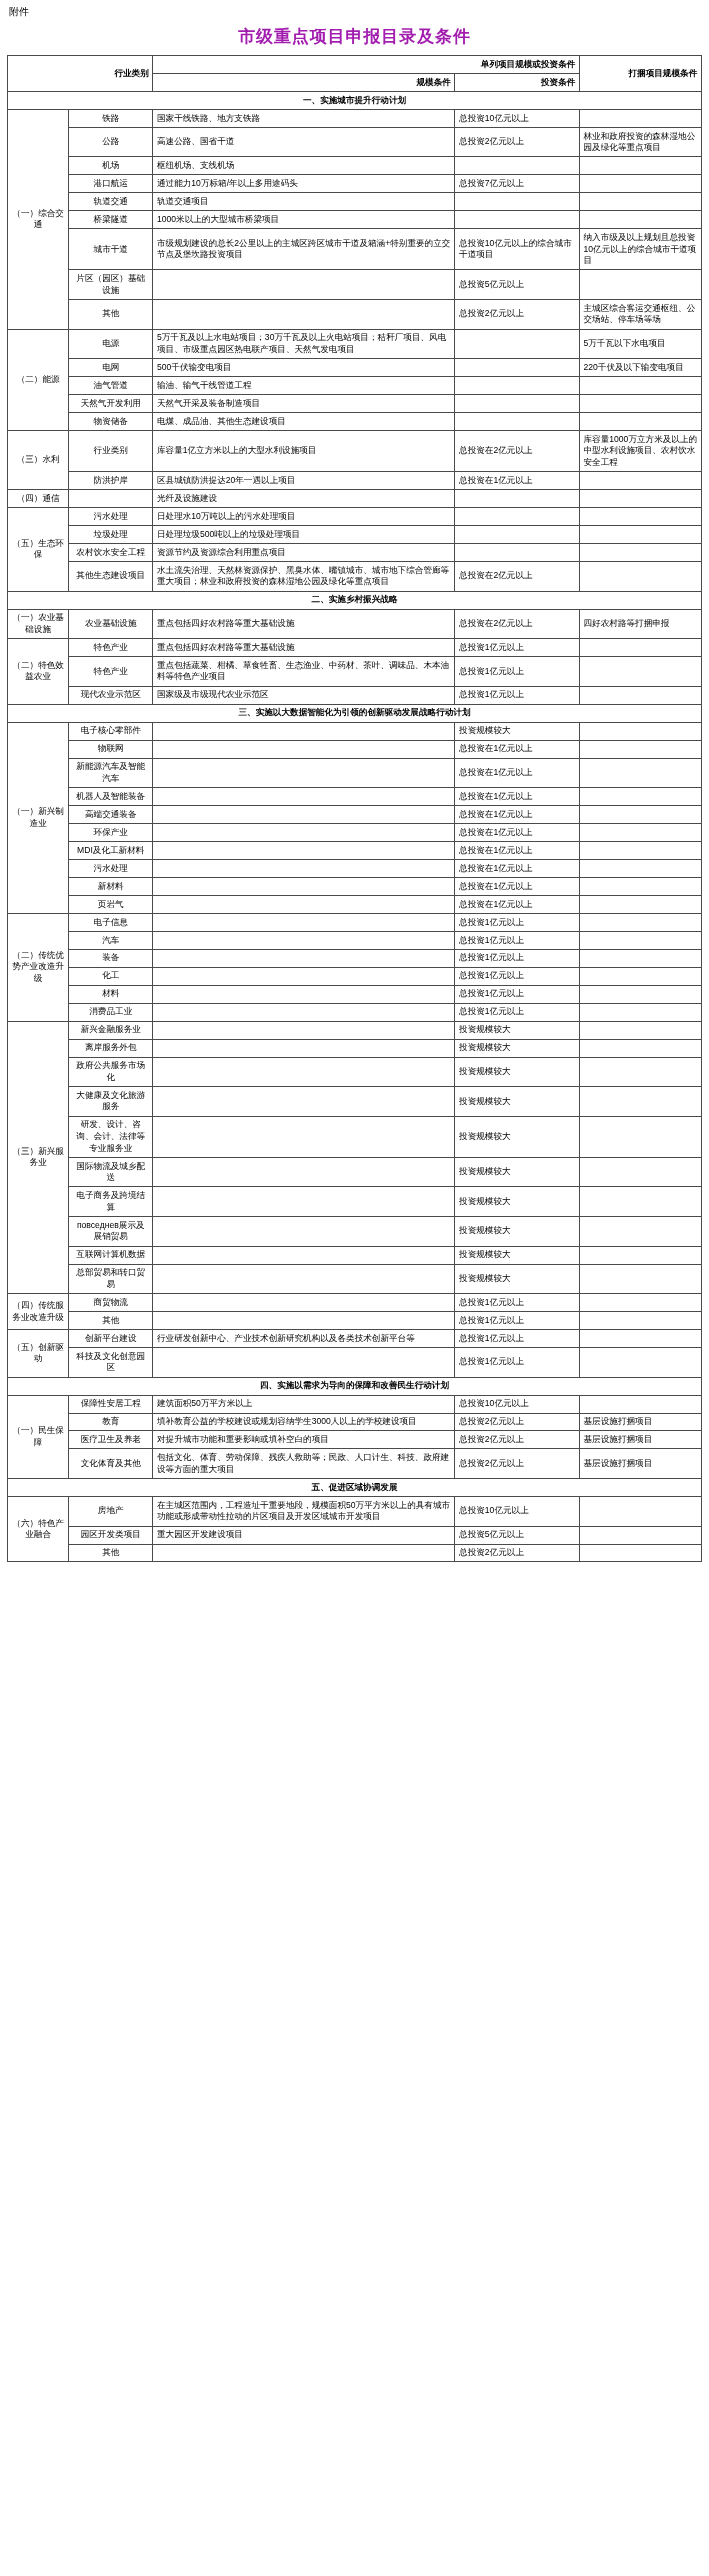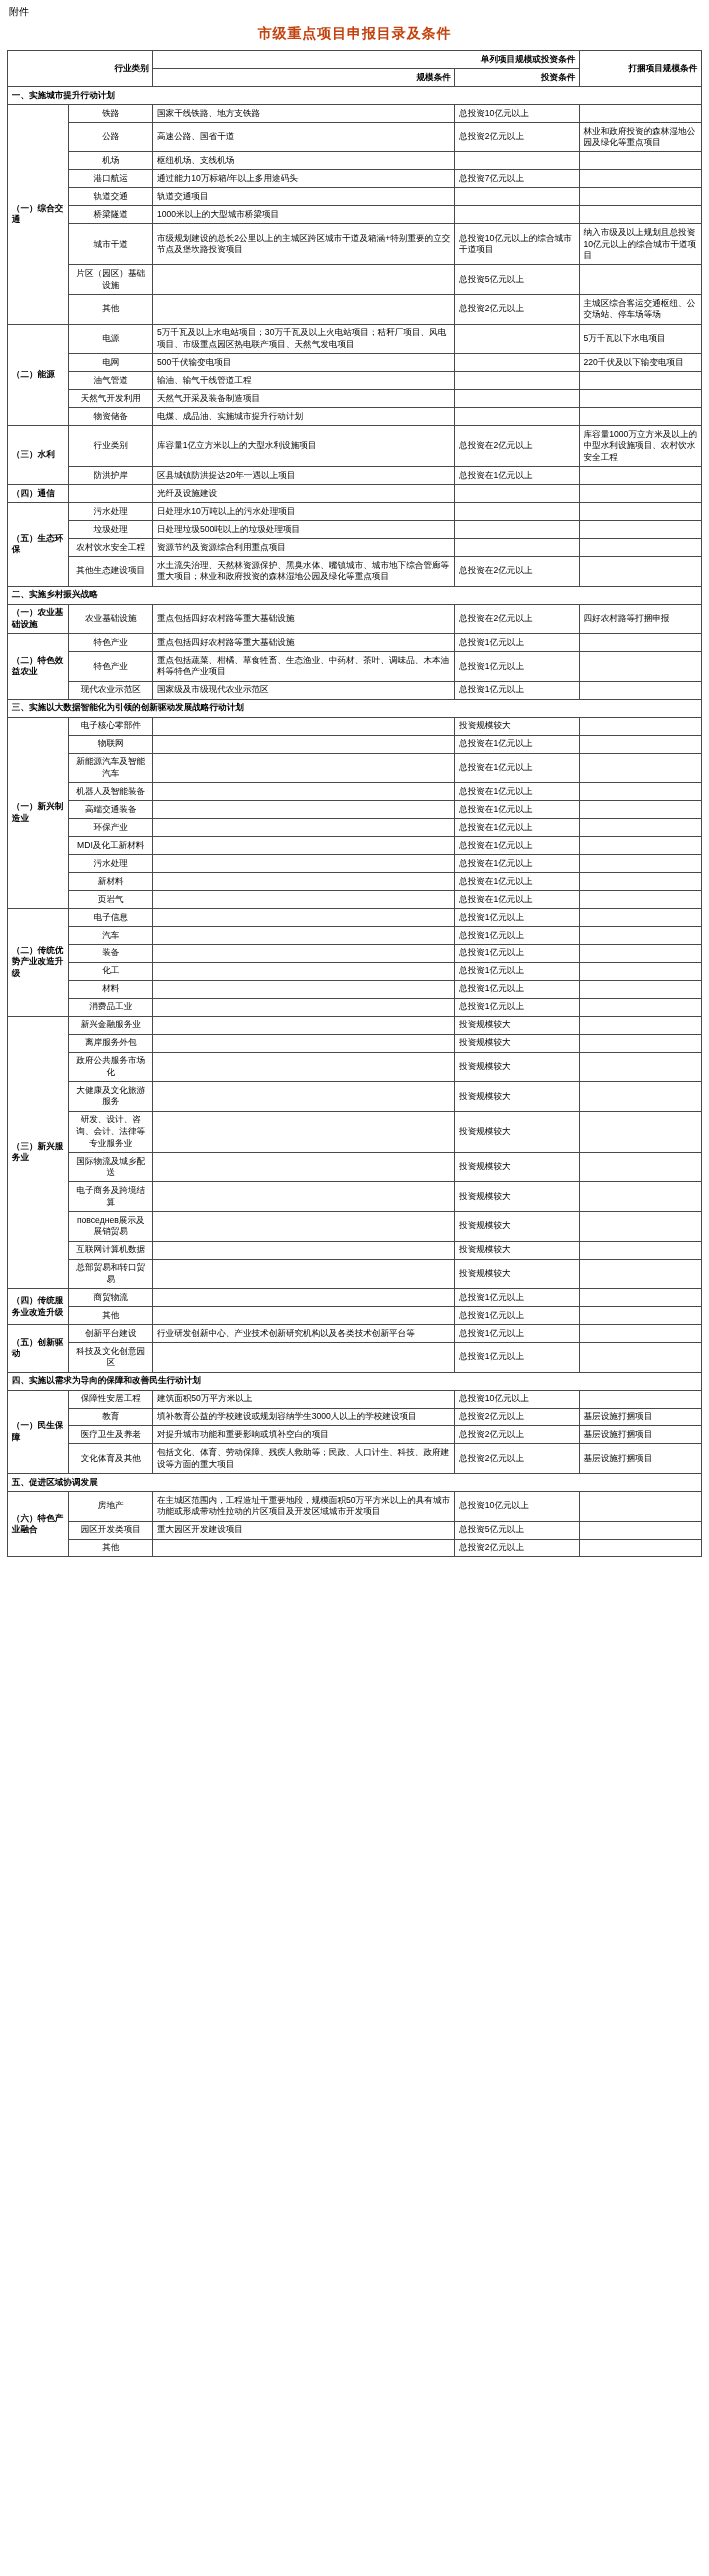--- a/index.html
+++ b/index.html
@@ -14,25 +14,25 @@
     width: 709px;
     padding: 3.6px 7.2px 9px 7.2px;
   }
   .attach {
     font-size: 10px;
     color: #000;
     margin: 1.8px 0 5.4px 1.8px;
   }
   .doc-title {
     text-align: center;
-    font-size: 14px;
+    font-size: 17px;
     font-weight: bold;
     letter-spacing: 0.9px;
     margin: 1.8px 0 7.2px 0;
-    color: #c2410c;
+    color: #a21caf;
   }
   table.main {
     border-collapse: collapse;
     width: 100%;
     table-layout: fixed;
   }
   table.main td, table.main th {
     border: 0.9px solid #4a4a4a;
     font-size: 8.6px;
     color: #000;
@@ -47,29 +47,31 @@
     font-size: 10px;
     padding: 4.5px 2.7px;
   }
   th.hdr-sub {
     text-align: right;
     font-weight: bold;
     font-size: 9.5px;
     padding: 3.6px 2.7px;
   }
   td.cat1 {
-    font-weight: bold;
+    text-align: center;
+    font-weight: normal;
     font-size: 9px;
     width: 47px;
   }
   td.cat2 {
     text-align: center;
     font-size: 9px;
   }
   td.section {
+    text-align: center;
     font-weight: bold;
     font-size: 10px;
     padding: 3.6px 2.7px;
   }
   td.scale {
     text-align: left;
     font-size: 8.1px;
   }
   td.invest {
     text-align: left;
@@ -189,21 +191,21 @@
           <td class="pack"></td>
         </tr>
         <tr>
           <td class="cat2">天然气开发利用</td>
           <td class="scale">天然气开采及装备制造项目</td>
           <td class="invest"></td>
           <td class="pack"></td>
         </tr>
         <tr>
           <td class="cat2">物资储备</td>
-          <td class="scale">电煤、成品油、实施城市提升行动计划</td>
+          <td class="scale">电煤、成品油、其他生态建设项目</td>
           <td class="invest"></td>
           <td class="pack"></td>
         </tr>
         <tr>
           <td class="cat1" rowspan="2">（三）水利</td>
           <td class="cat2">行业类别</td>
           <td class="scale">库容量1亿立方米以上的大型水利设施项目</td>
           <td class="invest">总投资在2亿元以上</td>
           <td class="pack">库容量1000万立方米及以上的中型水利设施项目、农村饮水安全工程</td>
         </tr>

